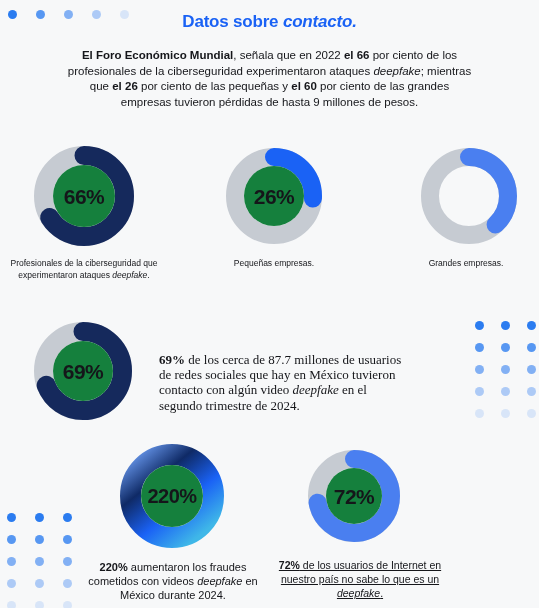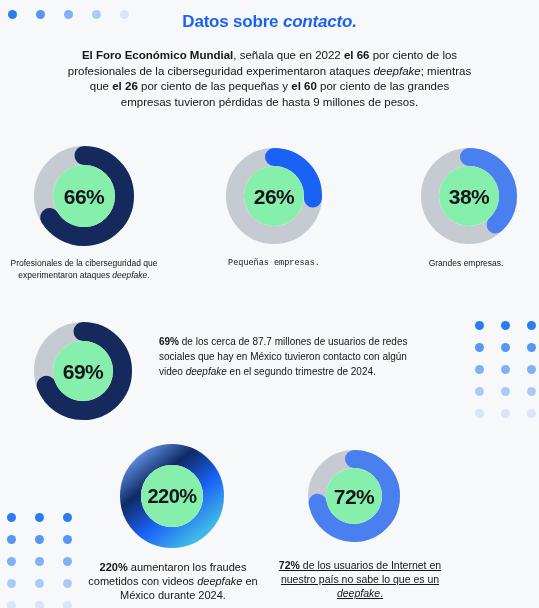--- a/index.html
+++ b/index.html
@@ -79,21 +79,21 @@
   .intro i { font-style: italic; }
 
   
   .donut {
     position: relative;
     border-radius: 50%;
   }
   .donut .hole {
     position: absolute;
     border-radius: 50%;
-    background: #86efac;
+    background: #15803d;
     display: flex;
     align-items: center;
     justify-content: center;
   }
   .donut .value {
     font-weight: bold;
     color: #15161a;
     letter-spacing: -0.5px;
     line-height: 1;
   }
@@ -109,32 +109,33 @@
   .caption b { font-weight: bold; }
 
   
   .stat { position: absolute; }
 
   #stat-66 { left: 34px;  top: 146px; }
   #stat-26 { left: 226px; top: 148px; }
   #stat-38 { left: 421px; top: 148px; }
 
   #stat-66 .caption { width: 172px; margin-left: -36px; margin-top: 12px; }
-  #stat-26 .caption { width: 170px; margin-left: -37px; margin-top: 14px; font-family: Liberation Mono, monospace; }
+  #stat-26 .caption { width: 170px; margin-left: -37px; margin-top: 14px; }
   #stat-38 .caption { width: 170px; margin-left: -40px; margin-top: 14px; }
 
   
   #stat-69 { left: 34px; top: 322px; }
   .para-69 {
     position: absolute;
     left: 159px;
-    top: 334px;
+    top: 352px;
     width: 250px;
-    font-size: 10px;
+    font-size: 13px;
     line-height: 15.2px;
+    font-family: Liberation Serif, serif;
   }
   .para-69 b { font-weight: bold; }
   .para-69 i { font-style: italic; }
 
   
   #stat-220 { left: 120px; top: 444px; }
   #stat-72  { left: 308px; top: 450px; }
 
   #stat-220 .caption { width: 186px; margin-left: -40px; margin-top: 12px; font-size: 11px; line-height: 14px; }
   #stat-72  .caption { width: 180px; margin-left: -38px; margin-top: 16px; font-size: 10.5px; line-height: 14px; text-decoration: underline; }
@@ -221,23 +222,20 @@
     <span>Pequeñas empresas.</span>
   </div>
 </div>
 
 <div class="stat" id="stat-38">
   <div class="donut" style="width: 96px; height: 96px;">
       <svg width="96" height="96" viewBox="0 0 96 96">
         <circle cx="48" cy="48" r="39" fill="none" stroke="#c6cbd2" stroke-width="18"></circle>
         <circle cx="48" cy="48" r="39" fill="none" stroke="#4a7ff0" stroke-width="18" stroke-linecap="round" stroke-dasharray="93.11680625240146 245.04422698000386" transform="rotate(-90 48 48)"></circle>
       </svg>
-      <div class="hole" style="left: 18px; top: 18px; width: 60px; height: 60px;">
-        <div class="value" style="font-size: 21px;">38%</div>
-      </div>
     </div>
   <div class="caption">
     <span>Grandes empresas.</span>
   </div>
 </div>
 
 <div class="stat" id="stat-69">
   <div class="donut" style="width: 98px; height: 98px;">
       <svg width="98" height="98" viewBox="0 0 98 98">
         <circle cx="49" cy="49" r="39.5" fill="none" stroke="#c6cbd2" stroke-width="19"></circle>

